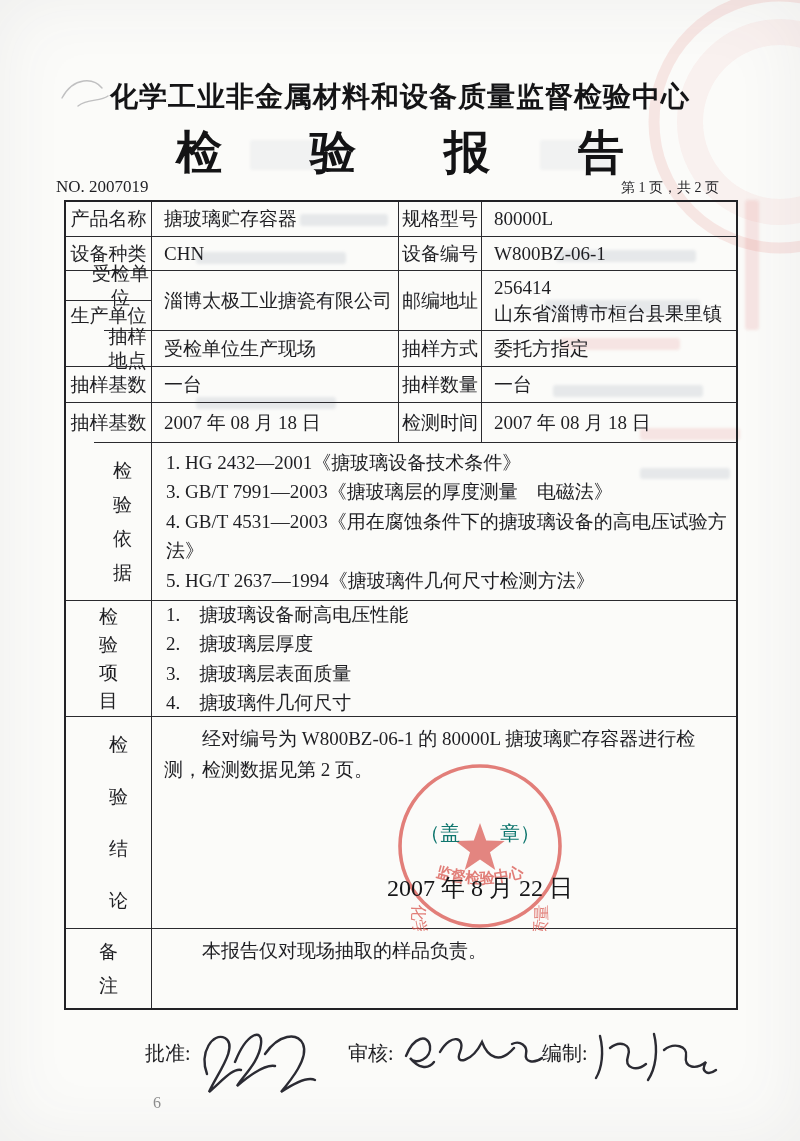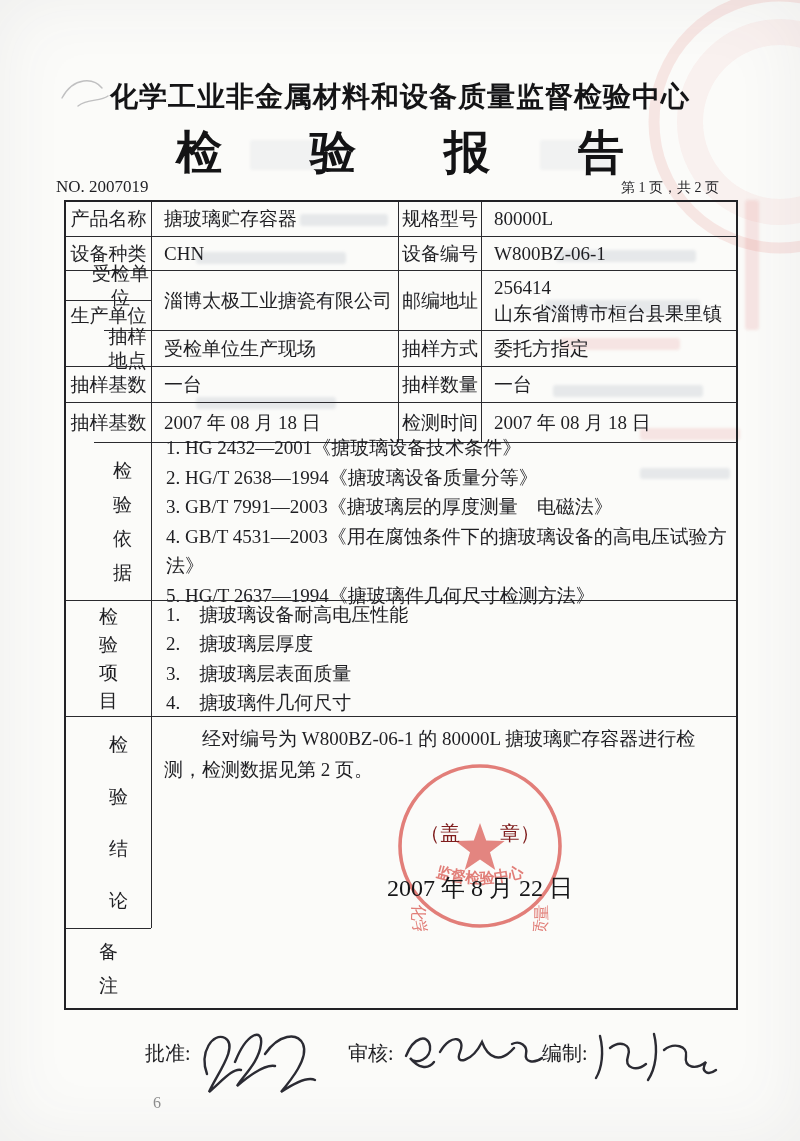--- a/index.html
+++ b/index.html
@@ -54,21 +54,21 @@
   .lh34b span{line-height:34px;}
   .list{flex-direction:column;align-items:flex-start;justify-content:center;padding-left:14px;padding-right:8px;}
   .list div{line-height:29.5px;white-space:pre-wrap;}
   .concl{position:relative;display:block;}
   .concl-text{
     position:absolute;top:6px;left:12px;right:16px;
     text-indent:2em;line-height:31px;font-size:19px;
   }
   .stamp-caption{
     position:absolute;top:104px;left:243px;width:170px;text-align:center;
-    font-size:20px;color:#7f1d1d;z-index:3;white-space:pre;
+    font-size:20px;color:#0f766e;z-index:3;white-space:pre;
   }
   .stamp-date{
     position:absolute;top:156px;left:228px;width:200px;text-align:center;
     font-size:24px;color:#161618;z-index:3;
   }
   .stamp-svg{position:absolute;left:243px;top:44px;z-index:2;opacity:0.88;}
   .remark-cell{align-items:flex-start;}
   .remark-text{padding-top:8px;text-indent:2em;padding-left:12px;padding-right:10px;line-height:27px;}
   
   .sig-group{position:absolute;display:flex;align-items:flex-start;}
@@ -146,21 +146,20 @@
     <div class="cell lab nl" style="grid-area:7/1/8/2;">抽样基数</div>
     <div class="cell val" style="grid-area:7/2/8/3;">2007 年 08 月 18 日</div>
     <div class="cell lab" style="grid-area:7/3/8/4;">检测时间</div>
     <div class="cell val" style="grid-area:7/4/8/5;">2007 年 08 月 18 日</div>
 
     <div class="cell vlab lh34 nl" style="grid-area:8/1/9/2;margin-left:28px;">
       <span>检验依据</span>
     </div>
     <div class="cell list" style="grid-area:8/2/9/5;">
       <div>1. HG 2432—2001《搪玻璃设备技术条件》</div>
-      <div>2. HG/T 2638—1994《搪玻璃设备质量分等》</div>
       <div>3. GB/T 7991—2003《搪玻璃层的厚度测量　电磁法》</div>
       <div>4. GB/T 4531—2003《用在腐蚀条件下的搪玻璃设备的高电压试验方法》</div>
       <div>5. HG/T 2637—1994《搪玻璃件几何尺寸检测方法》</div>
     </div>
 
     <div class="cell vlab lh27 nl" style="grid-area:9/1/10/2;">
       <span>检验项目</span>
     </div>
     <div class="cell list" style="grid-area:9/2/10/5;">
       <div>1.　搪玻璃设备耐高电压性能</div>
@@ -190,20 +189,23 @@
         </text>
       </svg>
 
       <div class="stamp-caption">（盖　　章）</div>
       <div class="stamp-date">2007 年 8 月 22 日</div>
     </div>
 
     <div class="cell vlab lh34b nl" style="grid-area:11/1/12/2;">
       <span>备注</span>
     </div>
+    <div class="cell remark-cell" style="grid-area:11/2/12/5;">
+      <div class="remark-text">本报告仅对现场抽取的样品负责。</div>
+    </div>
   </div>
 
   <div class="sig-group" style="left:145px;top:1022px;">
     <span class="sig-label">批准:</span>
     <svg class="sig-svg" width="130" height="82">
       <g fill="none" stroke="#2b2b33" stroke-width="2.4" stroke-linecap="round">
         <path d="M14,52 C6,30 20,10 32,16 C46,24 24,52 16,70 C30,58 40,46 48,48"></path>
         <path d="M42,40 C54,10 70,6 68,22 C66,40 50,54 44,64 C58,52 72,42 82,44"></path>
         <path d="M72,32 C86,12 104,10 110,22 C116,36 98,58 88,70 C100,62 114,54 122,58"></path>
       </g>

